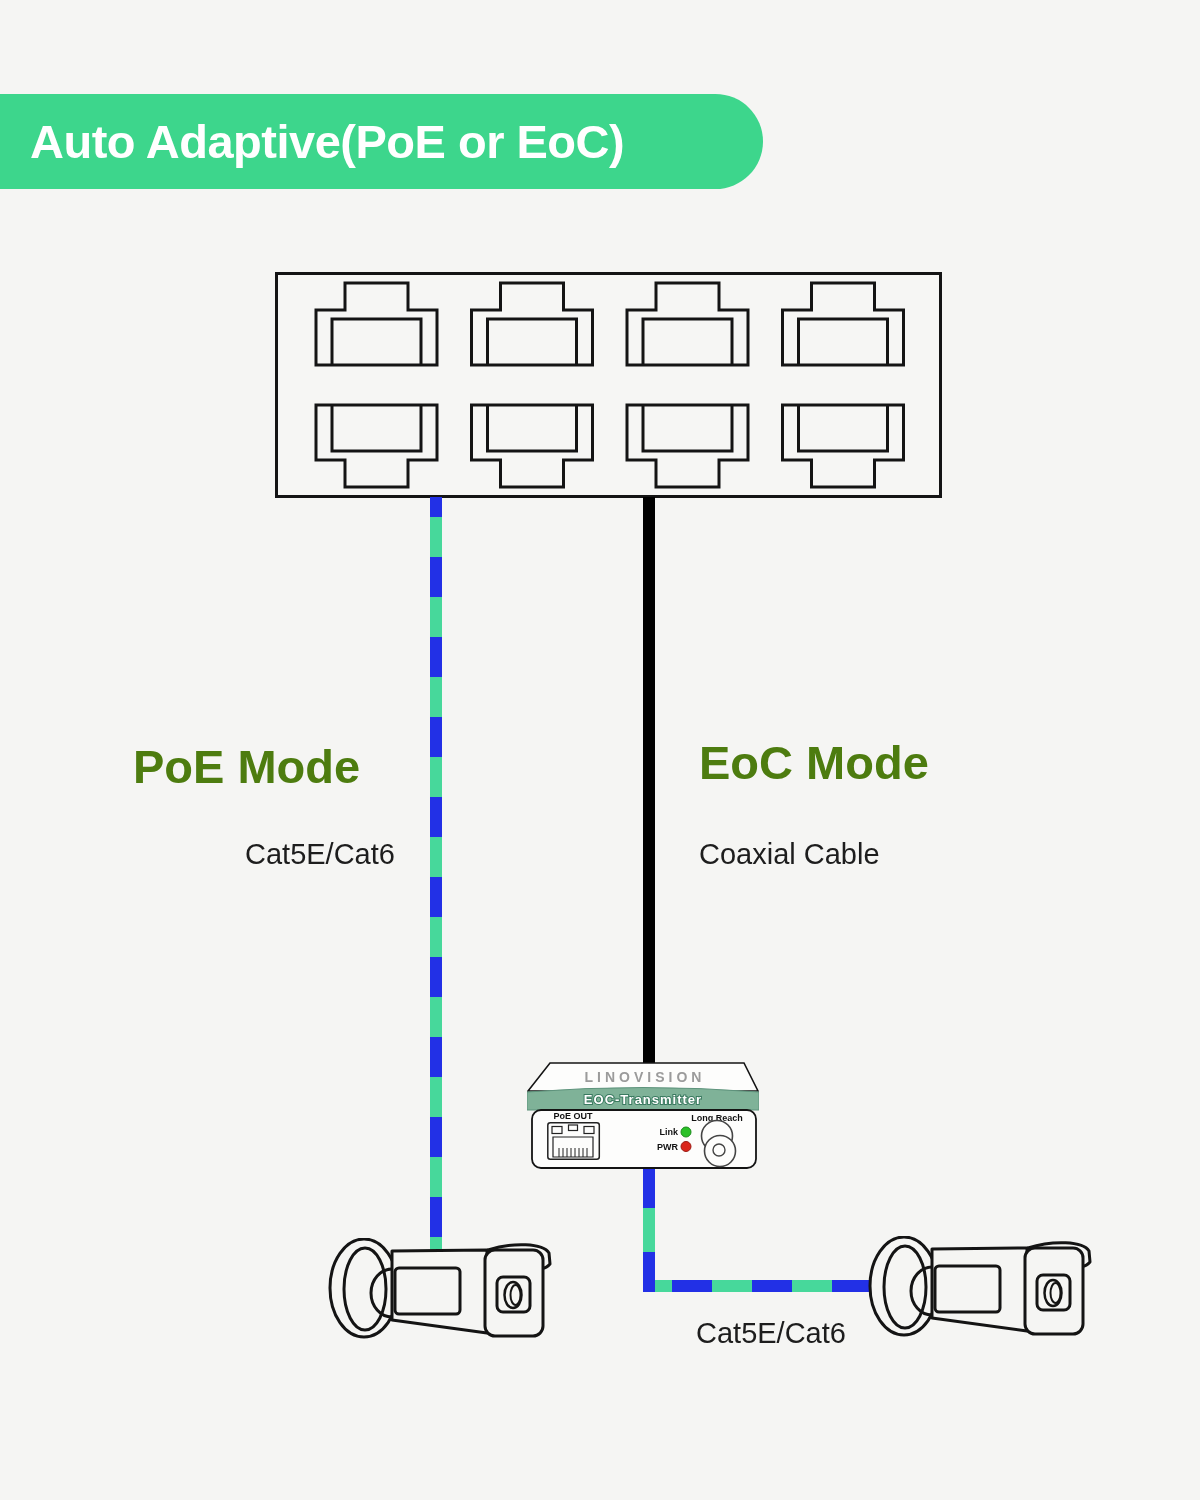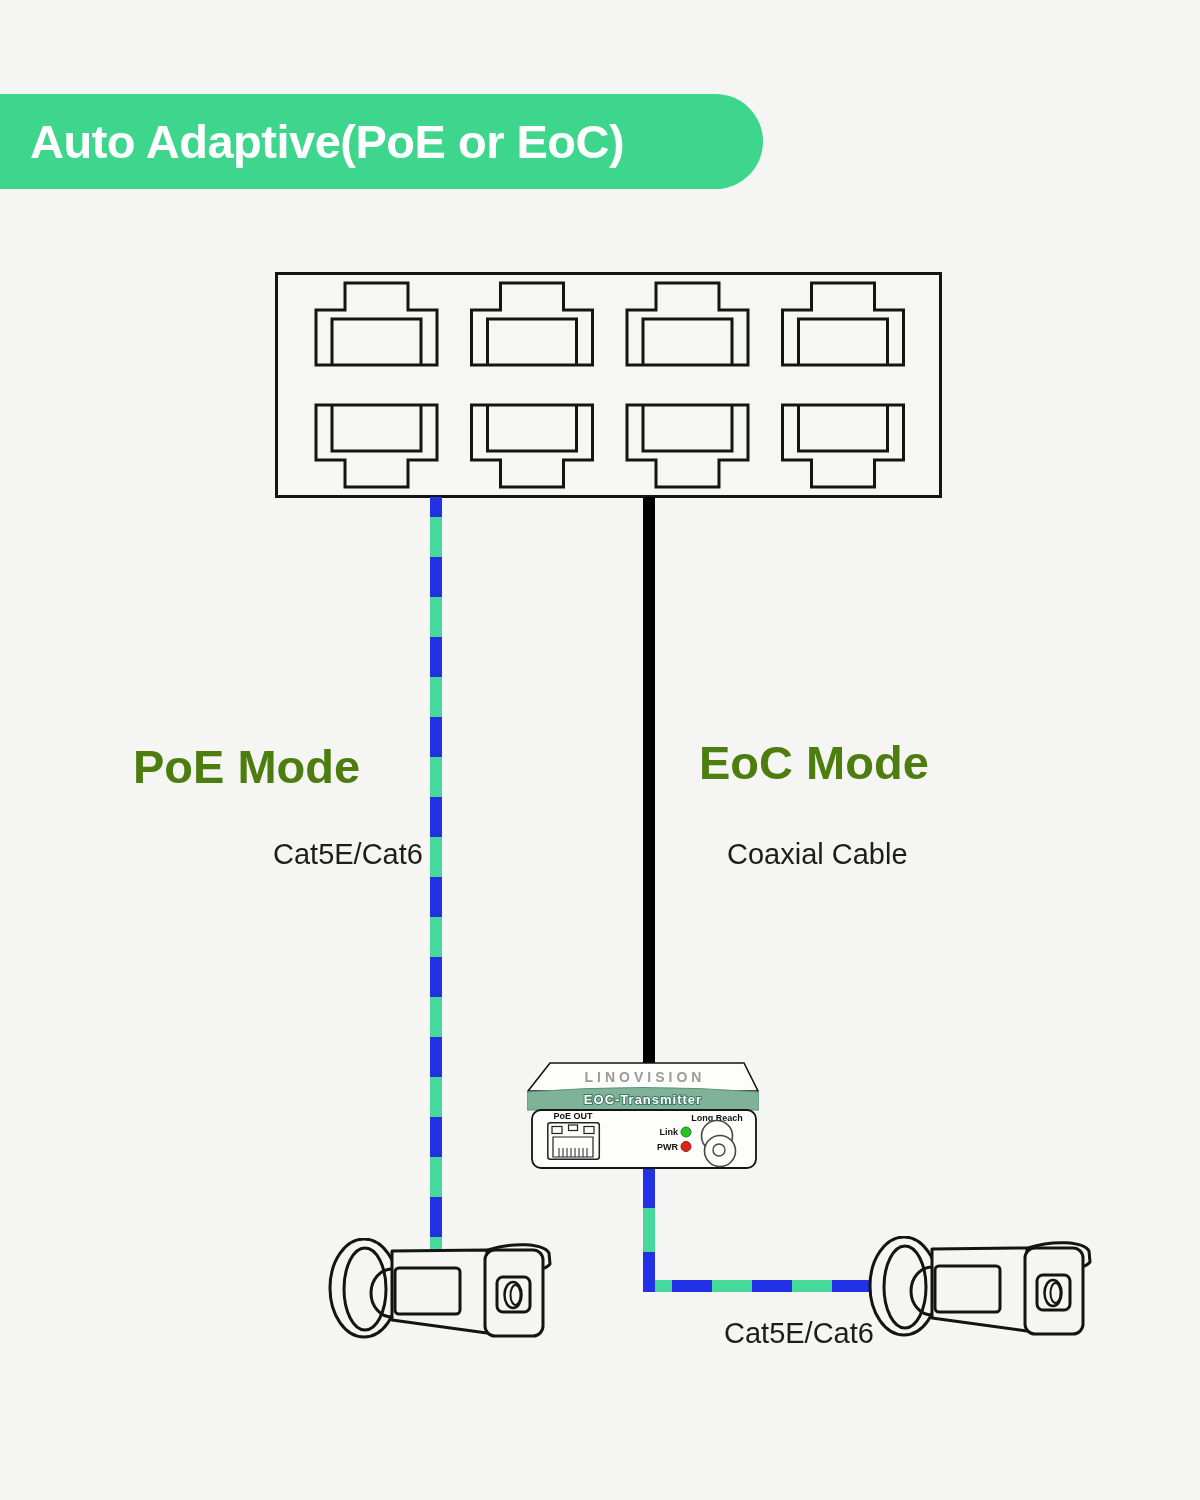--- a/index.html
+++ b/index.html
@@ -42,21 +42,21 @@
   }
   .cable-eoc-horiz{
     left:655px;top:1280px;width:218px;height:12px;
     background:repeating-linear-gradient(90deg,#47D89B -23px 17px,#2230E6 17px 57px);
   }
 
   
   .mode-title{font-size:47px;font-weight:700;color:#4d7c0f;line-height:1;white-space:nowrap;}
   .poe-title{left:133px;top:743px;}
   .eoc-title{left:699px;top:739px;}
-  .cable-label{font-size:29px;font-weight:400;color:#1d1d1d;line-height:1;white-space:nowrap;margin-left:28px;}
+  .cable-label{font-size:29px;font-weight:400;color:#1d1d1d;line-height:1;white-space:nowrap;}
   .poe-cable-label{left:245px;top:840px;}
   .coax-cable-label{left:699px;top:840px;}
   .bottom-cable-label{left:696px;top:1319px;}
 
   
   .transmitter{left:527px;top:1062px;width:232px;height:110px;}
   .camera-left{left:328px;top:1238px;width:232px;height:112px;}
   .camera-right{left:868px;top:1236px;width:232px;height:112px;}
 
   svg text{font-family:"Liberation Sans", sans-serif;}

